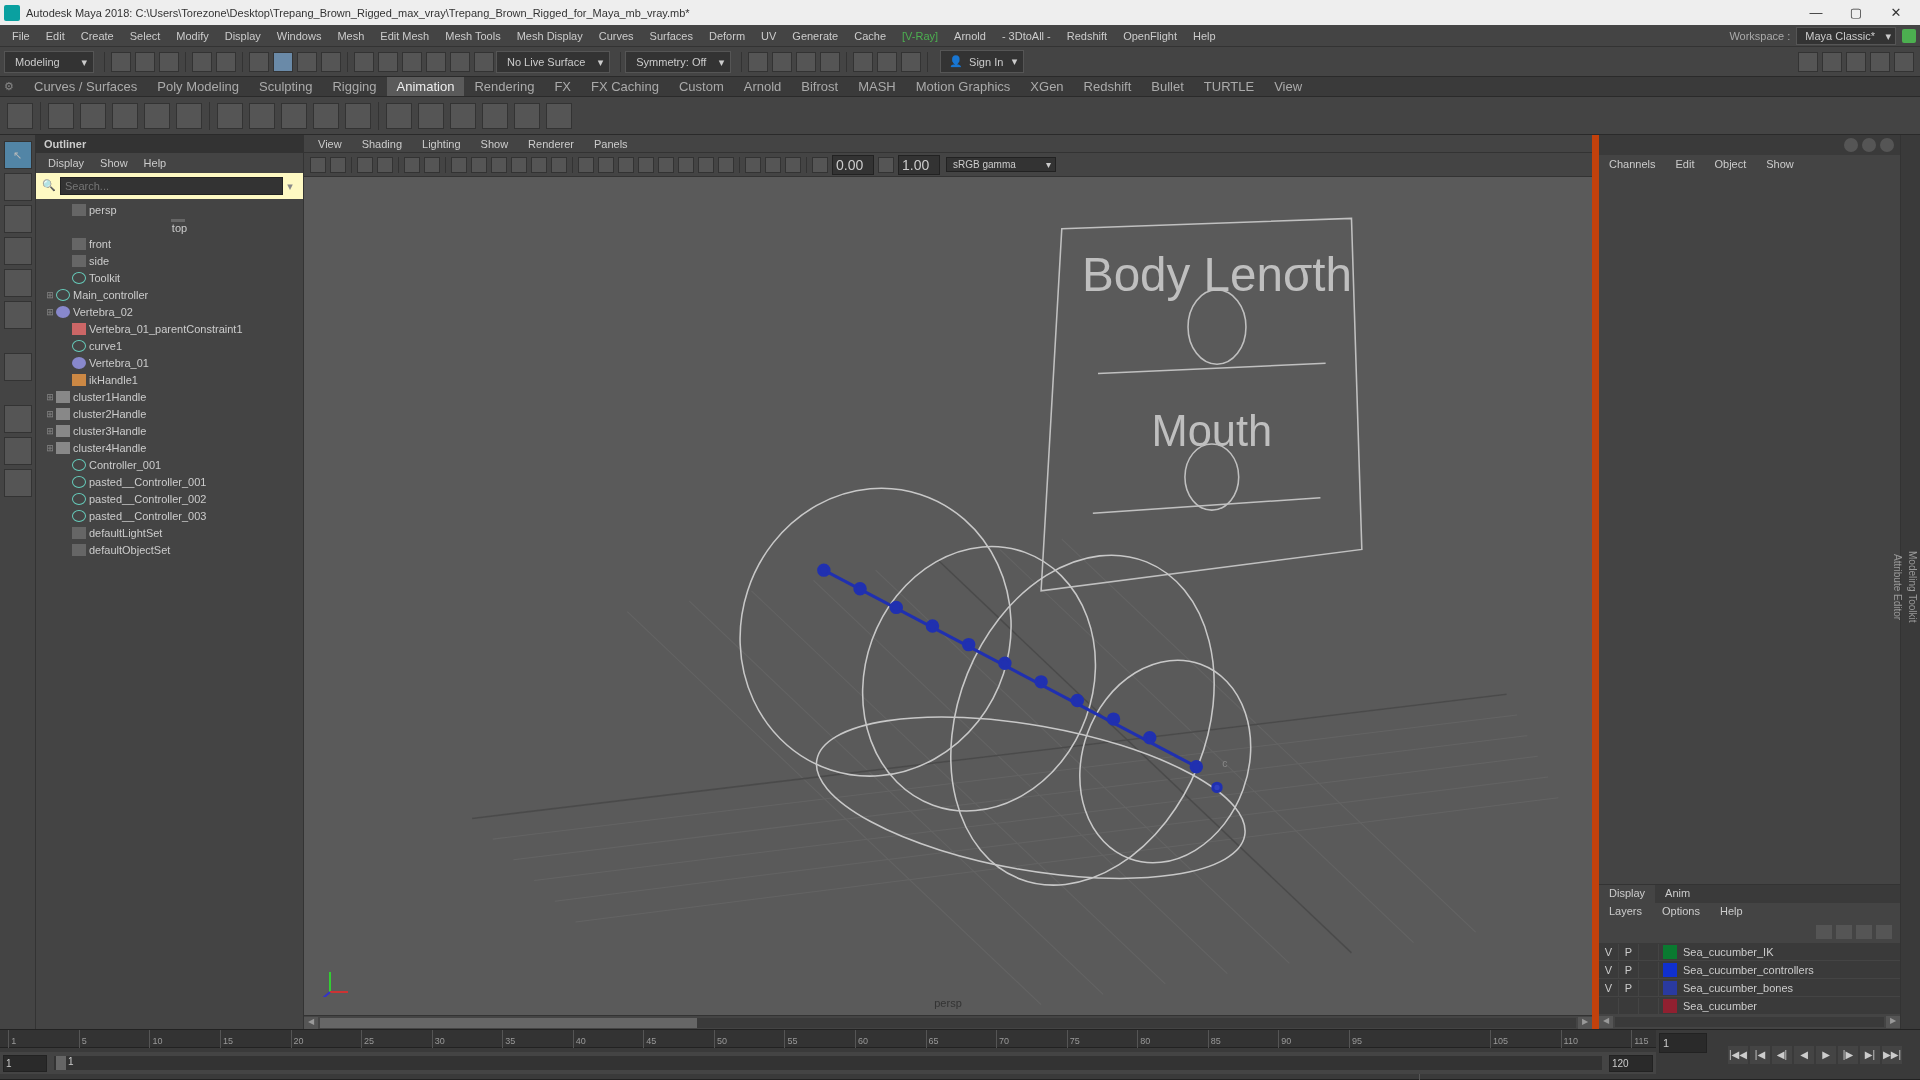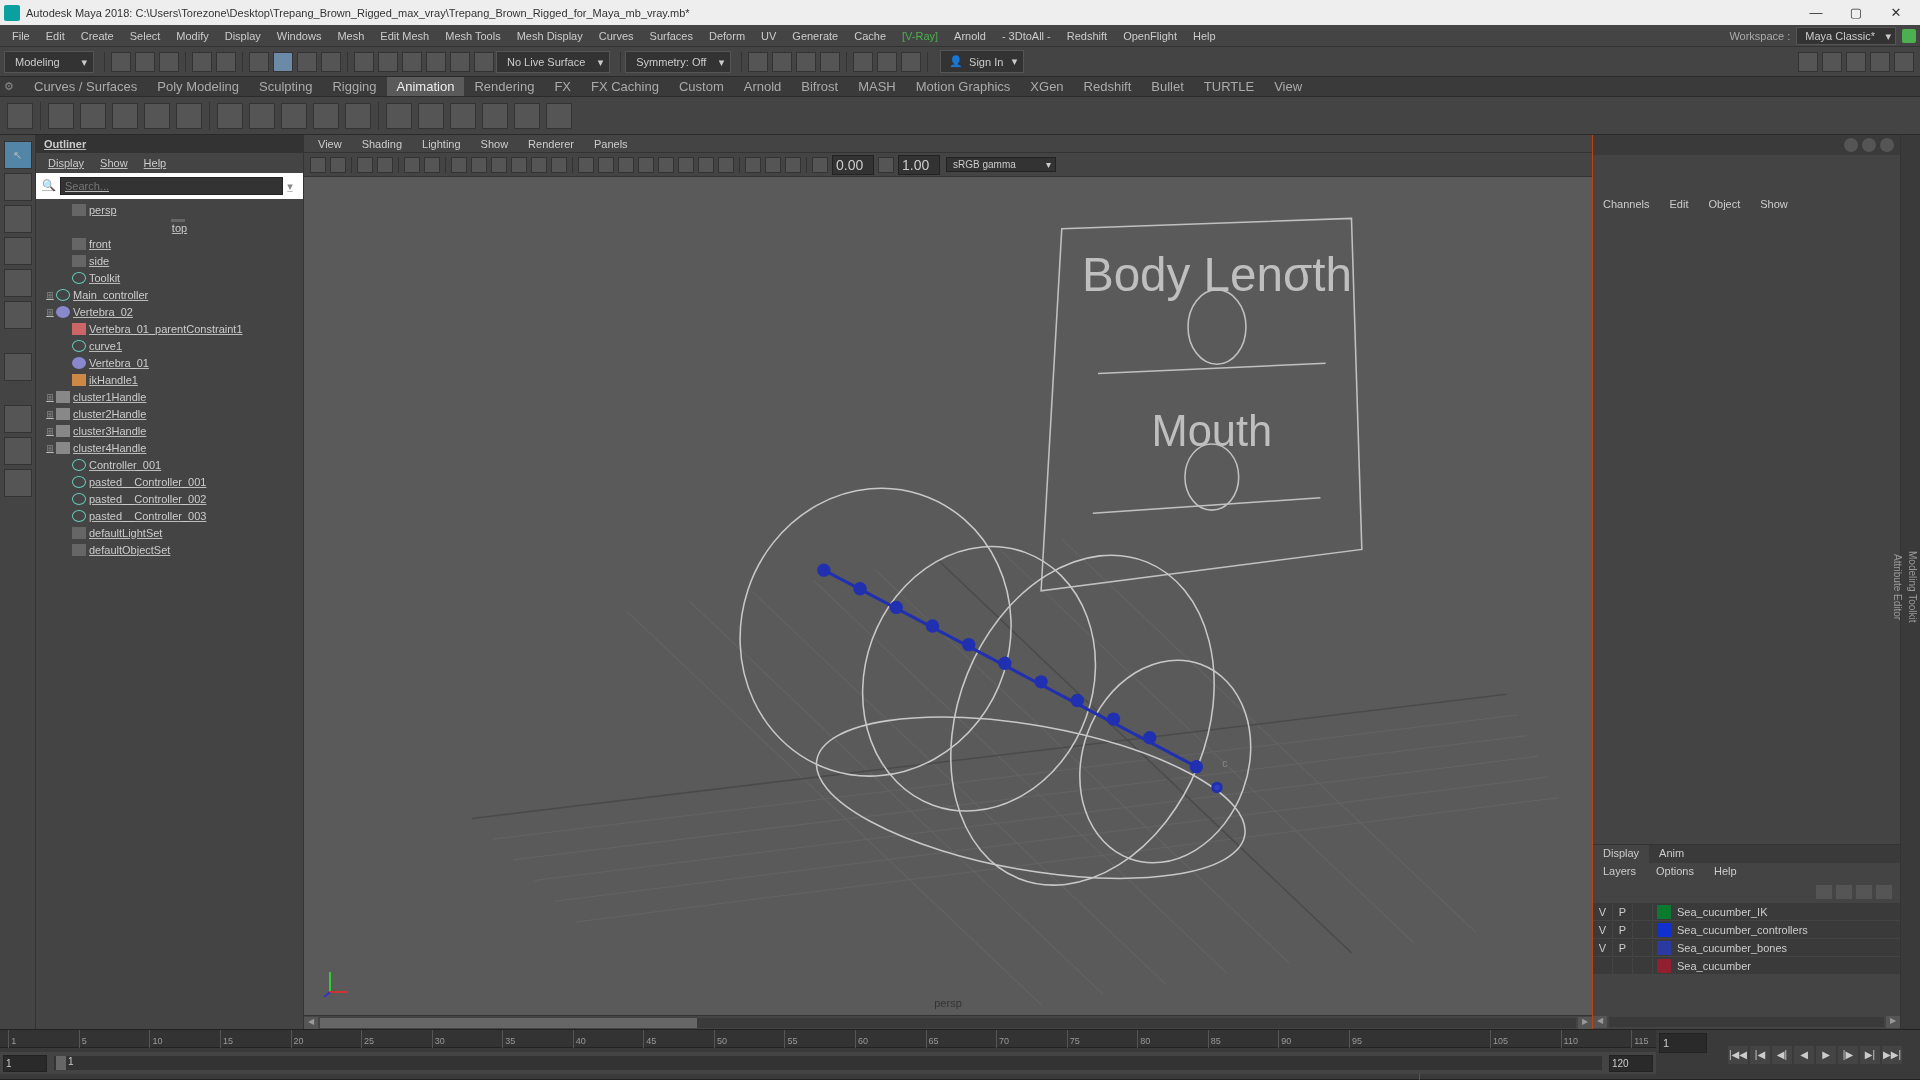--- a/index.html
+++ b/index.html
@@ -46,21 +46,21 @@
 
 .main { display: flex; height: 894px; }
 
 
 .toolbox { width: 36px; background: #444444; display: flex; flex-direction: column; align-items: center; padding-top: 4px; border-right: 1px solid #333; }
 .toolbox .tool { width: 28px; height: 28px; background: #555; margin: 2px 0; border: 1px solid #333; display: flex; align-items: center; justify-content: center; }
 .toolbox .tool.active { background: #5285a6; }
 .toolbox .spacer { height: 20px; }
 
 
-.outliner { width: 268px; background: #ffffff; border-right: 1px solid #333; display: flex; flex-direction: column; text-decoration: underline; }
+.outliner { width: 268px; background: #fef9c3; border-right: 1px solid #333; display: flex; flex-direction: column; }
 .outliner .panel-title { background: #333; color: #ccc; padding: 3px 8px; font-size: 11px; font-weight: bold; }
 .outliner .panel-menu { background: #444; display: flex; padding: 2px 4px; font-size: 11px; }
 .outliner .panel-menu span { padding: 2px 8px; cursor: pointer; color: #ccc; }
 .outliner .search { margin: 4px 6px; display: flex; align-items: center; }
 .outliner .search .mag { width: 14px; height: 14px; margin-right: 4px; color: #888; }
 .outliner .search input { flex: 1; background: #333; border: 1px solid #222; color: #ccc; padding: 2px 4px; font-size: 11px; }
 .outliner .search .drop { width: 14px; color: #888; text-align: center; }
 .outliner .tree { flex: 1; overflow-y: auto; padding: 2px 0; background: #444; }
 .outliner .tree-row { display: flex; align-items: center; padding: 1px 4px; font-size: 11px; color: #ccc; height: 17px; cursor: pointer; }
 .outliner .tree-row .exp { width: 12px; text-align: center; color: #888; font-size: 9px; }
@@ -86,21 +86,21 @@
 .viewport .canvas { flex: 1; background: #5a5a5a; position: relative; overflow: hidden; }
 .viewport .canvas svg { width: 100%; height: 100%; }
 .viewport .camera-label { position: absolute; bottom: 6px; left: 50%; transform: translateX(-50%); color: #333; font-size: 11px; }
 .viewport .axis-gizmo { position: absolute; bottom: 18px; left: 16px; width: 30px; height: 30px; }
 .viewport .bottom-scroll { height: 14px; background: #444; border-top: 1px solid #333; display: flex; align-items: center; }
 .viewport .bottom-scroll .sbtn { width: 14px; height: 12px; background: #555; font-size: 8px; text-align: center; color: #999; }
 .viewport .bottom-scroll .strack { flex: 1; height: 10px; background: #3a3a3a; margin: 0 2px; position: relative; }
 .viewport .bottom-scroll .sthumb { position: absolute; left: 0; width: 30%; height: 10px; background: #666; }
 
 
-.channelbox { width: 308px; background: #444444; border-left: 1px solid #c2410c; display: flex; flex-direction: column; gap: 40px; }
+.channelbox { width: 308px; background: #444444; border-left: 7px solid #c2410c; display: flex; flex-direction: column; }
 .channelbox .cb-corner { height: 20px; background: #3a3a3a; display: flex; justify-content: flex-end; align-items: center; padding-right: 4px; }
 .channelbox .cb-corner .cicon { width: 14px; height: 14px; background: #555; margin: 0 2px; border-radius: 50%; }
 .channelbox .cb-tabs { height: 20px; display: flex; font-size: 11px; }
 .channelbox .cb-tabs span { padding: 3px 10px; cursor: pointer; color: #ccc; }
 .channelbox .cb-content { flex: 1; background: #444; }
 .channelbox .layers-section { border-top: 1px solid #333; }
 .channelbox .layers-tabs { height: 18px; display: flex; font-size: 11px; background: #3a3a3a; }
 .channelbox .layers-tabs span { padding: 2px 10px; cursor: pointer; color: #ccc; }
 .channelbox .layers-tabs span.active { background: #444; }
 .channelbox .layers-menu { height: 18px; display: flex; font-size: 11px; }

